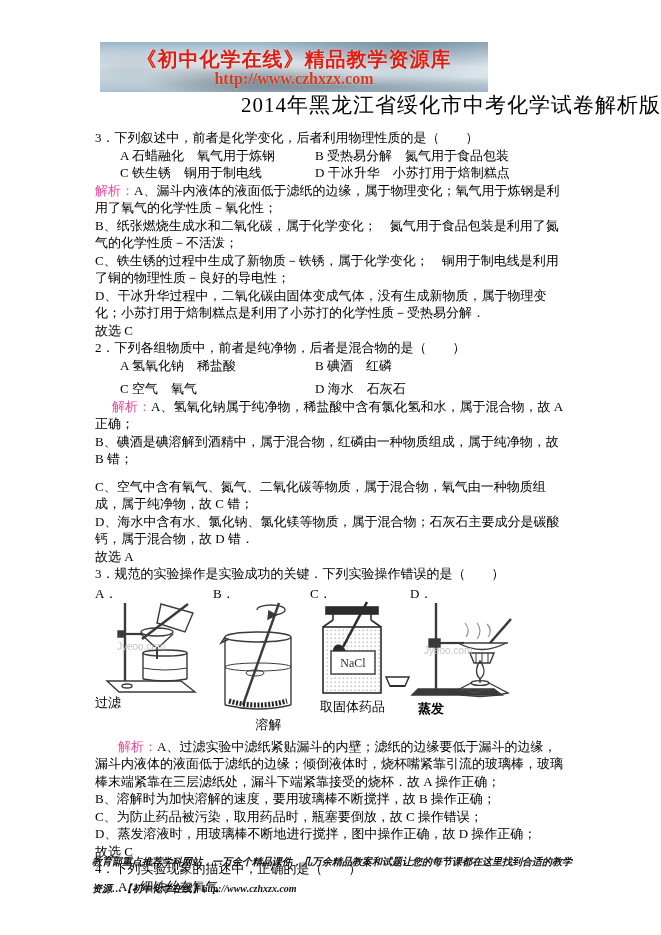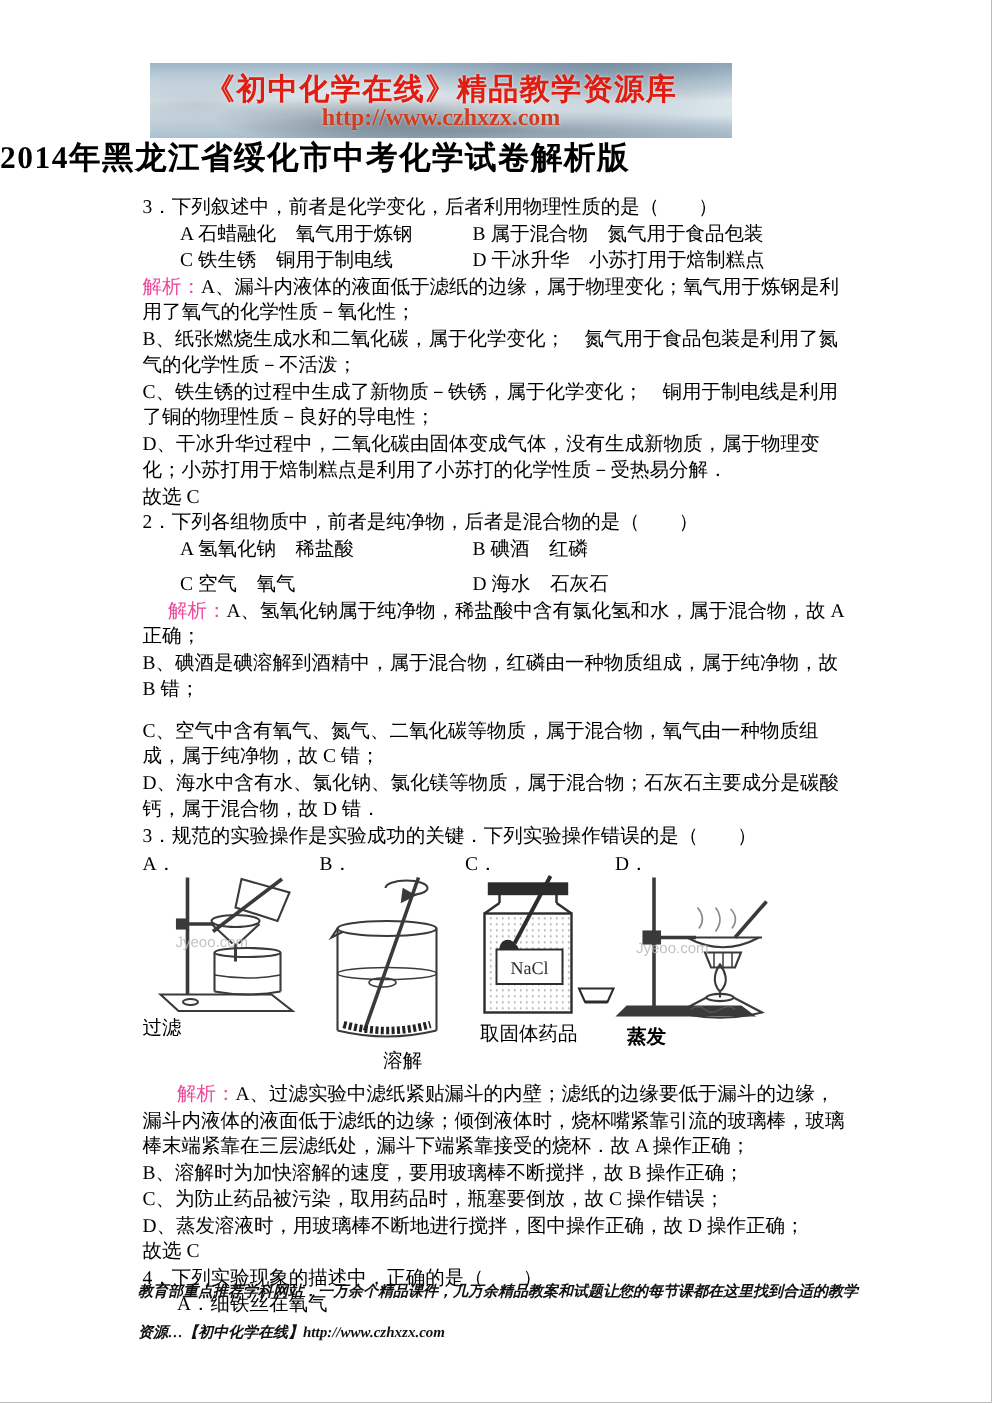--- a/index.html
+++ b/index.html
@@ -22,22 +22,22 @@
     font-size:20px;font-weight:bold;letter-spacing:1px;color:#e01d10;
     text-shadow:0 0 2px rgba(255,255,255,.75);white-space:nowrap;
   }
   .banner-line2{
     position:absolute;top:28px;left:0;width:100%;text-align:center;
     font-size:16px;font-weight:bold;color:#cf3d22;
     text-shadow:0 0 2px rgba(255,255,255,.6);white-space:nowrap;
   }
   
   .doc-title{
-    position:absolute;top:91px;left:0;width:100%;margin:0;text-align:left;
-    font-size:21px;font-weight:bold;letter-spacing:1px;color:#000;
+    position:absolute;top:91px;left:0;width:100%;margin:0;text-align:right;
+    font-size:21px;font-weight:normal;letter-spacing:1px;color:#000;
   }
   
   .content{
     position:absolute;left:95px;top:129px;width:473px;
     font-size:13px;line-height:17.5px;
   }
   .content p{margin:0;}
   .opt-row{display:flex;align-items:flex-end;}
   .opt-l{padding-left:25px;width:220px;box-sizing:border-box;flex:none;}
   .opt-r{flex:1;}
@@ -77,21 +77,21 @@
     <div class="banner-line2">http://www.czhxzx.com</div>
   </div>
 
   <h1 class="doc-title">2014年黑龙江省绥化市中考化学试卷解析版</h1>
 
   <div class="content">
 
     <p>3．下列叙述中，前者是化学变化，后者利用物理性质的是（　　）</p>
     <div class="opt-row">
       <span class="opt-l">A 石蜡融化　氧气用于炼钢</span>
-      <span class="opt-r">B 属于混合物　氮气用于食品包装</span>
+      <span class="opt-r">B 受热易分解　氮气用于食品包装</span>
     </div>
     <div class="opt-row">
       <span class="opt-l">C 铁生锈　铜用于制电线</span>
       <span class="opt-r">D 干冰升华　小苏打用于焙制糕点</span>
     </div>
     <p><span class="jx">解析：</span><span>A、漏斗内液体的液面低于滤纸的边缘，属于物理变化；氧气用于炼钢是利用了氧气的化学性质－氧化性；</span></p>
     <p>B、纸张燃烧生成水和二氧化碳，属于化学变化；　氮气用于食品包装是利用了氮气的化学性质－不活泼；</p>
     <p>C、铁生锈的过程中生成了新物质－铁锈，属于化学变化；　铜用于制电线是利用了铜的物理性质－良好的导电性；</p>
     <p>D、干冰升华过程中，二氧化碳由固体变成气体，没有生成新物质，属于物理变化；小苏打用于焙制糕点是利用了小苏打的化学性质－受热易分解．</p>
     <p>故选 C</p>
@@ -102,20 +102,21 @@
       <span class="opt-r">B 碘酒　红磷</span>
     </div>
     <div class="opt-row gap6">
       <span class="opt-l">C 空气　氧气</span>
       <span class="opt-r">D 海水　石灰石</span>
     </div>
     <p class="ind1"><span class="jx">解析：</span><span>A、氢氧化钠属于纯净物，稀盐酸中含有氯化氢和水，属于混合物，故 A 正确；</span></p>
     <p>B、碘酒是碘溶解到酒精中，属于混合物，红磷由一种物质组成，属于纯净物，故 B 错；</p>
     <p class="gap10">C、空气中含有氧气、氮气、二氧化碳等物质，属于混合物，氧气由一种物质组成，属于纯净物，故 C 错；</p>
     <p>D、海水中含有水、氯化钠、氯化镁等物质，属于混合物；石灰石主要成分是碳酸钙，属于混合物，故 D 错．</p>
+    <p>故选 A</p>
 
     <p>3．规范的实验操作是实验成功的关键．下列实验操作错误的是（　　）</p>
 
     <div class="figs">
 
       <div class="fig fig-a">
         <div class="fig-label">A．</div>
         <span class="wm wm1">Jyeoo.com</span>
         <svg width="112" height="94" viewBox="0 0 112 94">
           <g fill="none" stroke="#3a3a3a" stroke-width="1.4">

